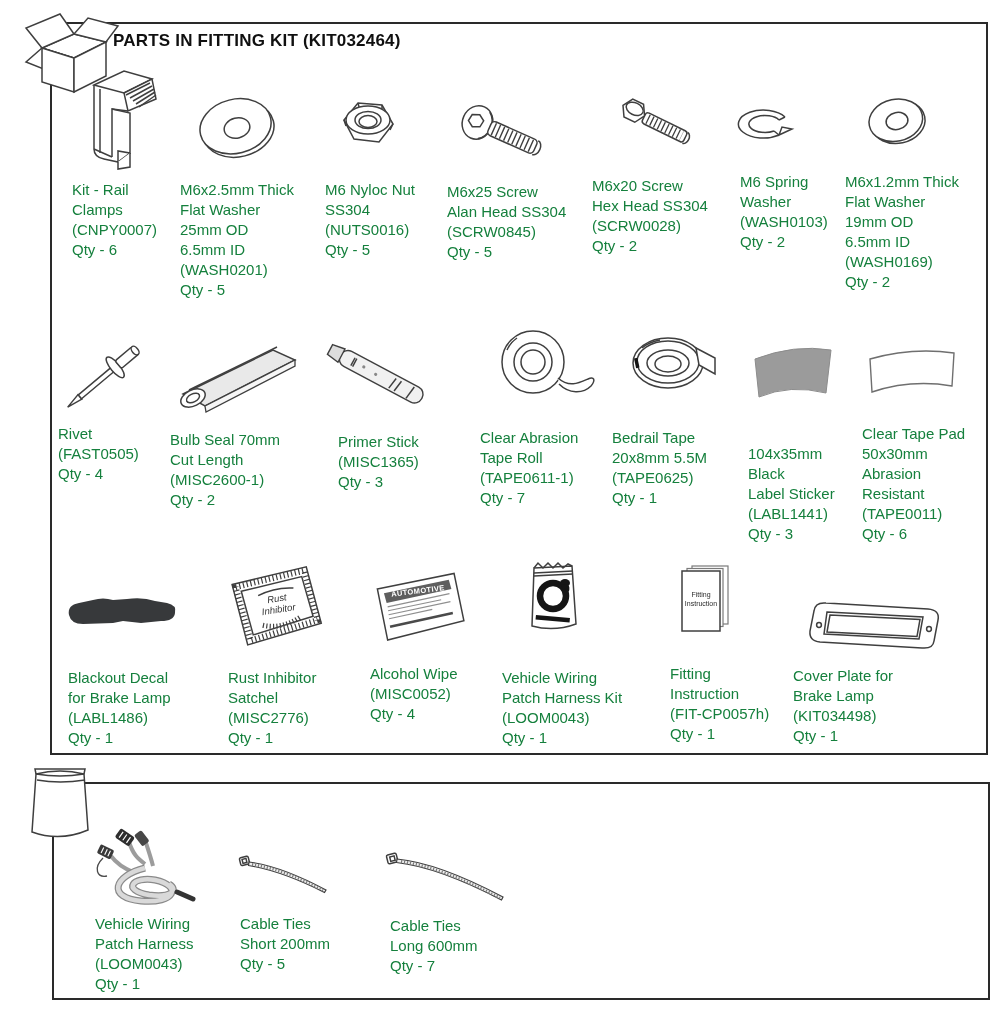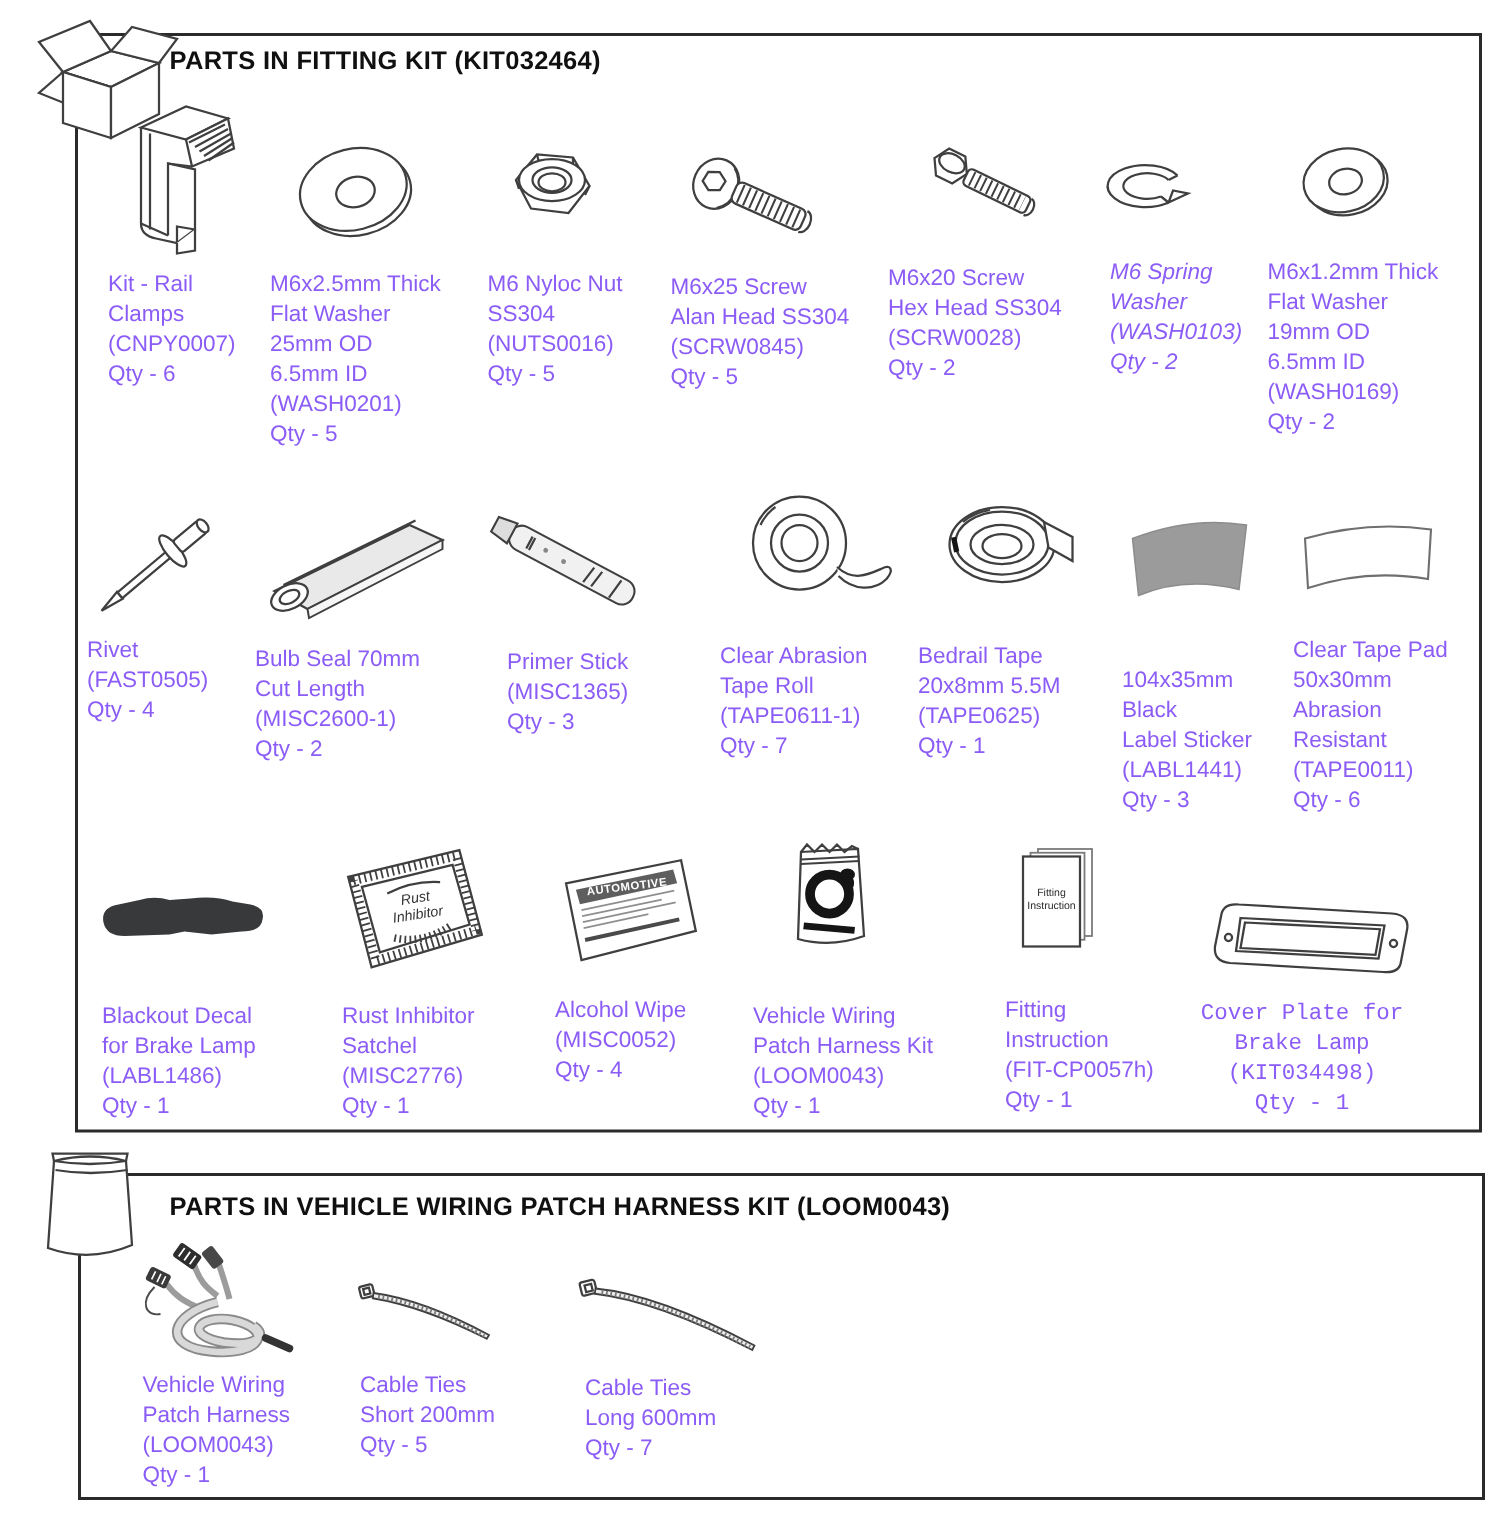--- a/index.html
+++ b/index.html
@@ -1,21 +1,21 @@
 <!DOCTYPE html>
 <html><head>
 <meta charset="utf-8">
 <style>
   html,body{margin:0;padding:0;background:#fff;}
   #page{position:relative;width:1000px;height:1012px;background:#fff;font-family:"Liberation Sans",sans-serif;overflow:hidden;}
   .bx{position:absolute;border:2.6px solid #2a2a2a;background:#fff;box-sizing:border-box;}
   .ttl{position:absolute;font:bold 17px "Liberation Sans",sans-serif;color:#101010;letter-spacing:.2px;white-space:nowrap;}
   .item{position:absolute;}
-  .lbl{position:absolute;font:15px/20px "Liberation Sans",sans-serif;color:#8b5cf6;white-space:pre-line;}
-  .lbl.center{text-align:center;font-family:Liberation Mono, monospace;}
+  .lbl{position:absolute;font:15px/20px "Liberation Sans",sans-serif;color:#15803d;white-space:pre-line;}
+  .lbl.center{}
   svg{position:absolute;overflow:visible;}
   .ln{stroke:#3f3f3f;stroke-width:1.5;fill:#fff;}
   .lnf{stroke:#3f3f3f;stroke-width:1.5;fill:none;}
 </style>
 </head>
 <body>
 
 <div id="page">
 
   <div class="bx" style="left:50px;top:22px;width:938px;height:733px;"></div>
@@ -109,21 +109,21 @@
 Qty - 2</div>
   </div>
 
   <div class="item" style="left:734px;top:100px;">
     <svg style="left:0;top:0;" width="66" height="48" viewBox="0 0 66 48">
       <path class="lnf" d="M51,17 A25,14 0 1 0 45,35"></path>
       <path class="lnf" d="M45,20 A16,8.5 0 1 0 40,31"></path>
       <path class="lnf" d="M51,17 L45,20 M45,35 L40,31"></path>
       <path class="ln" d="M45,35 L58,29 L48,27 Z"></path>
     </svg>
-    <div class="lbl" style="left:6px;top:72px;width:115px;font-style:italic;">M6 Spring
+    <div class="lbl" style="left:6px;top:72px;width:115px;">M6 Spring
 Washer
 (WASH0103)
 Qty - 2</div>
   </div>
 
   <div class="item" style="left:845px;top:96px;">
     <svg style="left:21px;top:0;" width="62" height="50" viewBox="0 0 62 50">
       <g transform="rotate(-12 31 25)">
         <ellipse class="ln" cx="32" cy="26.5" rx="27" ry="21"></ellipse>
         <ellipse class="ln" cx="30" cy="24" rx="27" ry="21"></ellipse>
@@ -320,21 +320,20 @@
       <circle class="lnf" cx="19" cy="30" r="2.4" stroke-width="1.2"></circle>
       <circle class="lnf" cx="129" cy="34" r="2.4" stroke-width="1.2"></circle>
     </svg>
     <div class="lbl center" style="left:0;top:71px;width:150px;">Cover Plate for
 Brake Lamp
 (KIT034498)
 Qty - 1</div>
   </div>
 
   <div class="bx" style="left:52px;top:782px;width:938px;height:218px;"></div>
-  <div class="ttl" style="left:113px;top:795px;">PARTS IN VEHICLE WIRING PATCH HARNESS KIT (LOOM0043)</div>
 
   <svg style="left:28px;top:762px;" width="64" height="84" viewBox="0 0 64 84">
     <path class="ln" d="M8,12 Q32,6 56,12 L60,68 Q32,80 4,70 Z"></path>
     <path class="lnf" d="M8,12 Q32,16 56,12 M9,18 Q32,22 57,18" stroke-width="1.1"></path>
     <path class="lnf" d="M8,12 L7,7 L57,7 L56,12" stroke-width="1.1"></path>
   </svg>
 
   <div class="item" style="left:93px;top:828px;">
     <svg style="left:0;top:0;" width="112" height="82" viewBox="0 0 112 82">
       <path d="M36,14 C40,26 44,30 52,36 M18,28 C24,36 30,40 40,44 M52,12 C56,24 58,30 60,38" stroke="#9c9c9c" stroke-width="4" fill="none"></path>

